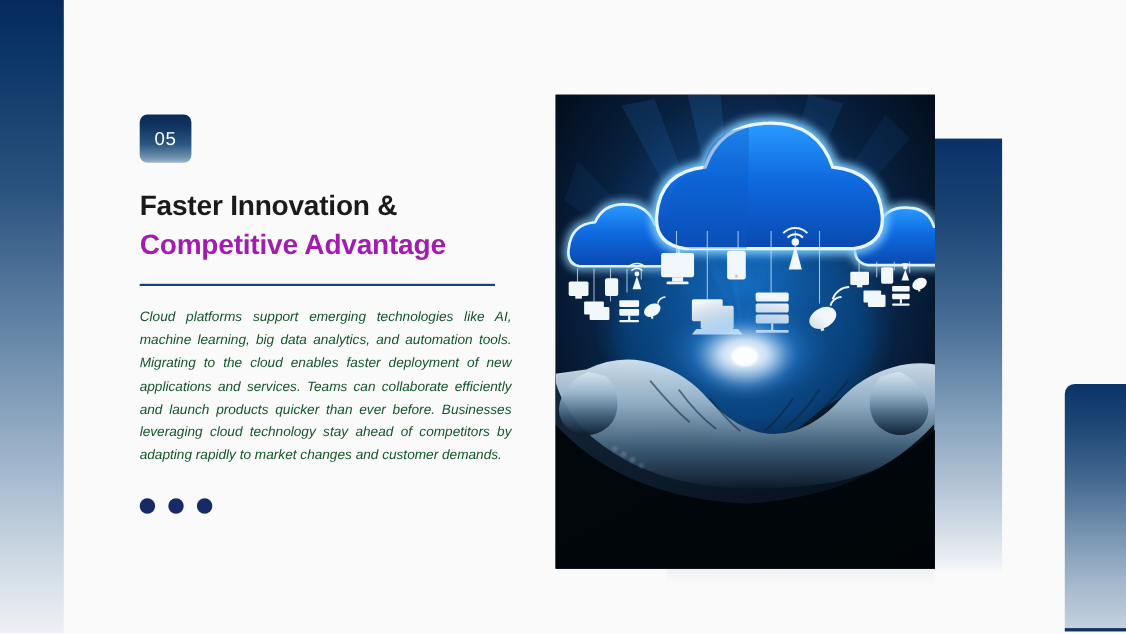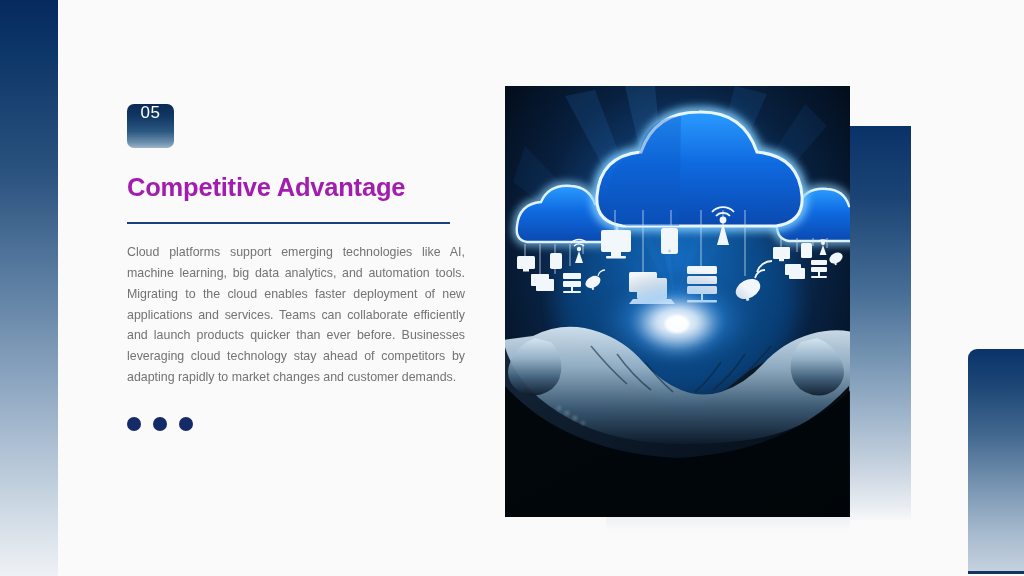--- a/index.html
+++ b/index.html
@@ -94,21 +94,21 @@
     width: 47px;
     height: 44px;
     border-radius: 7px;
     background: linear-gradient(to bottom,
                 #0a2a55 0%,
                 #113763 28%,
                 #2a5781 62%,
                 #6d8fad 88%,
                 #9fb4c8 100%);
     display: flex;
-    align-items: flex-start;
+    align-items: center;
     justify-content: center;
     box-sizing: border-box;
   }
   .badge-num {
     color: #ffffff;
     font-size: 17px;
     font-weight: 400;
     letter-spacing: 0.5px;
     line-height: 1;
   }
@@ -128,23 +128,24 @@
     width: 323px;
     height: 2px;
     background: #1b3f77;
   }
 
   .body-text {
     margin-top: 18px;
     width: 338px;
     font-size: 12.4px;
     line-height: 20.8px;
-    color: #737373;
+    color: #14532d;
     text-align: justify;
     text-justify: inter-word;
+    font-style: italic;
   }
 
   .dots {
     margin-top: 29px;
     display: flex;
     gap: 12px;
     align-items: center;
   }
   .dot {
     width: 14px;
@@ -396,20 +397,21 @@
     </svg>
   </div>
 
   <div class="text-col">
 
     <div class="badge">
       <span class="badge-num">05</span>
     </div>
 
     <h1 class="headline">
+      <span class="l1">Faster Innovation &amp;</span>
       <span class="l2">Competitive Advantage</span>
     </h1>
 
     <div class="divider"></div>
 
     <p class="body-text">Cloud platforms support emerging technologies like AI, machine learning, big data analytics, and automation tools. Migrating to the cloud enables faster deployment of new applications and services. Teams can collaborate efficiently and launch products quicker than ever before. Businesses leveraging cloud technology stay ahead of competitors by adapting rapidly to market changes and customer demands.</p>
 
     <div class="dots">
       <span class="dot"></span>
       <span class="dot"></span>

